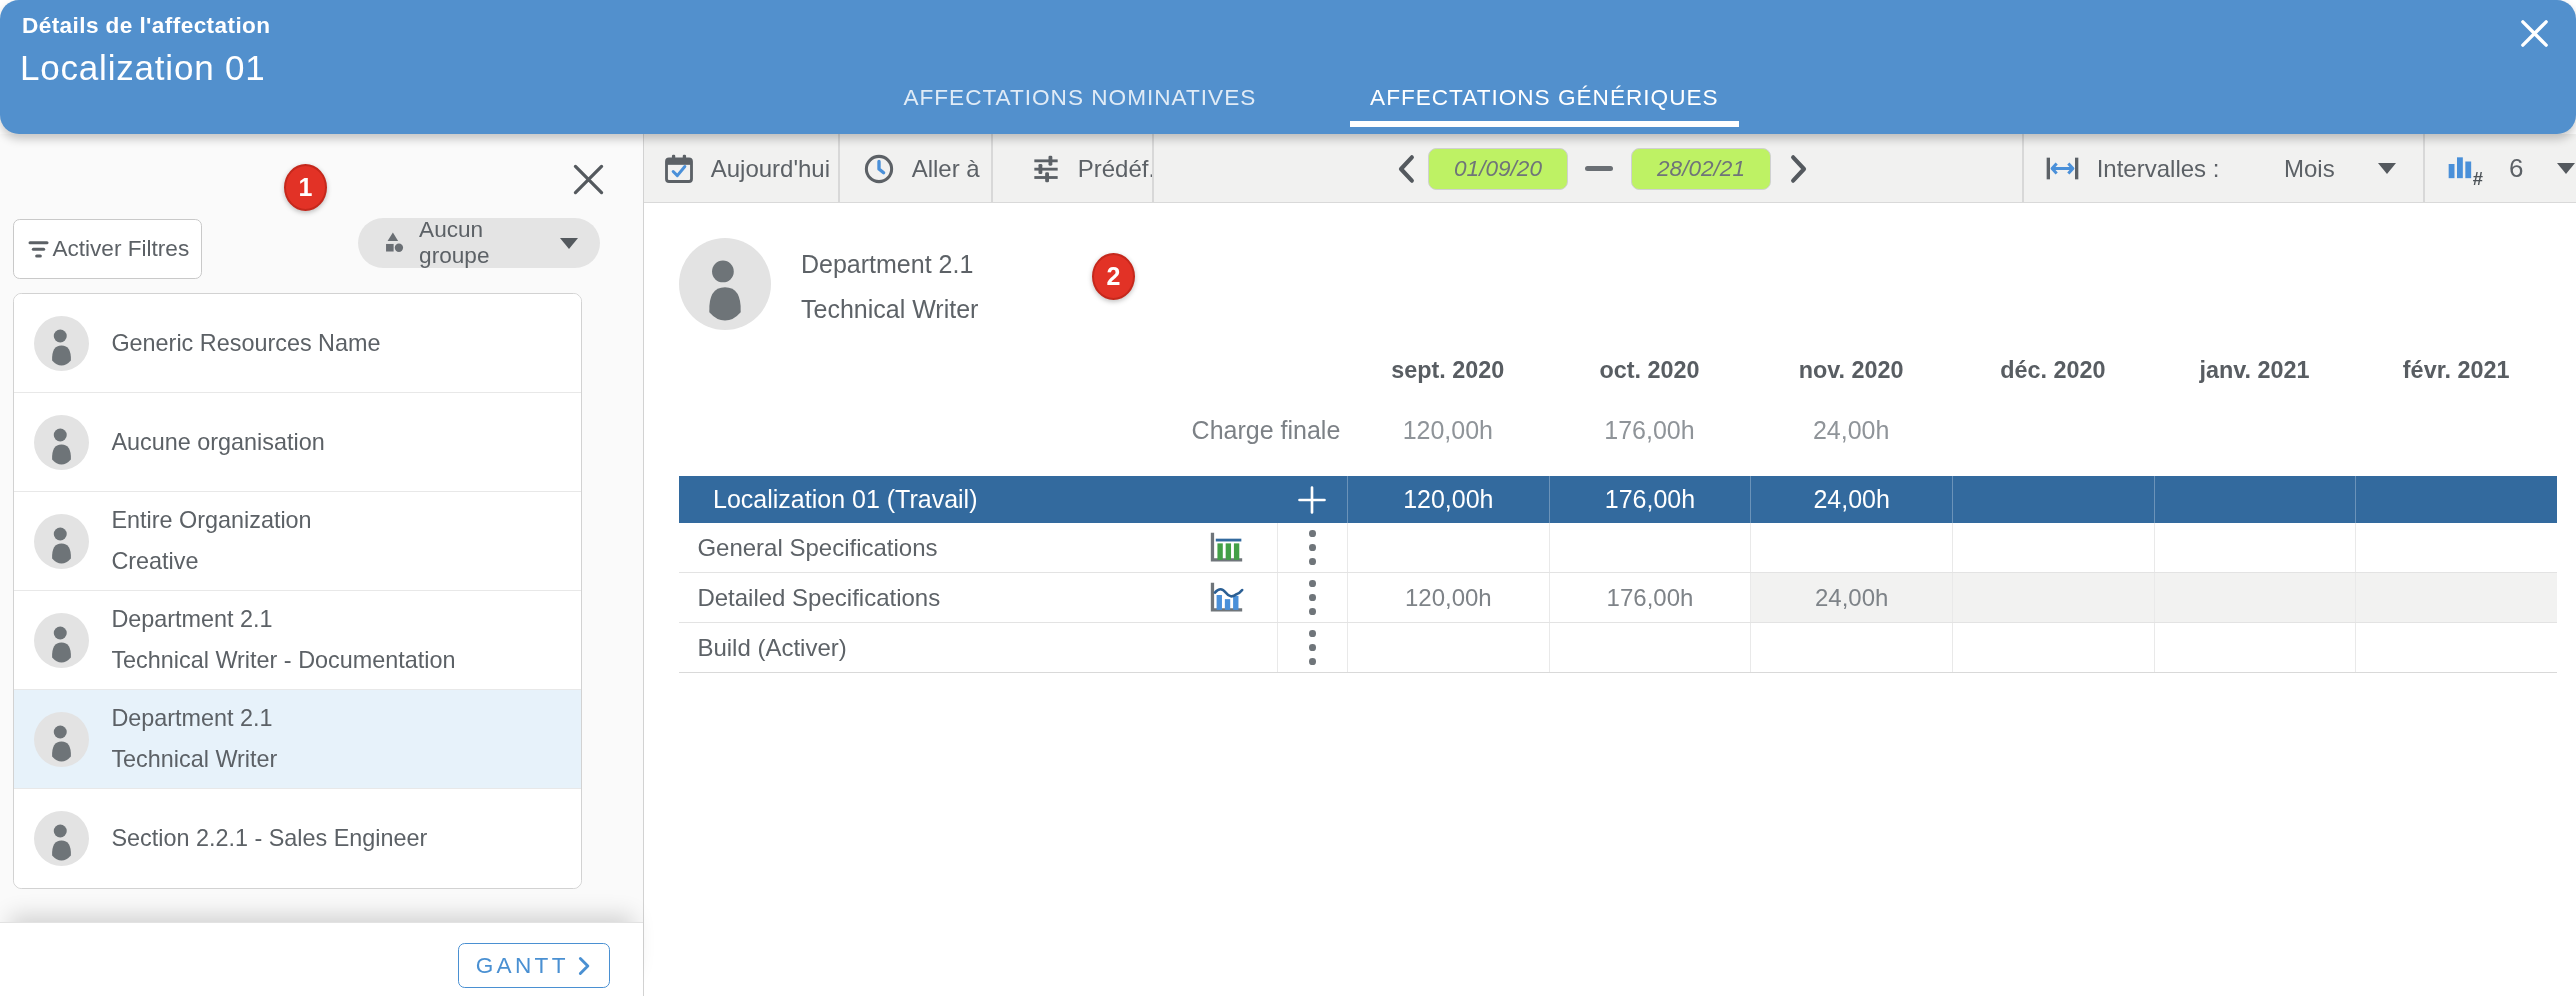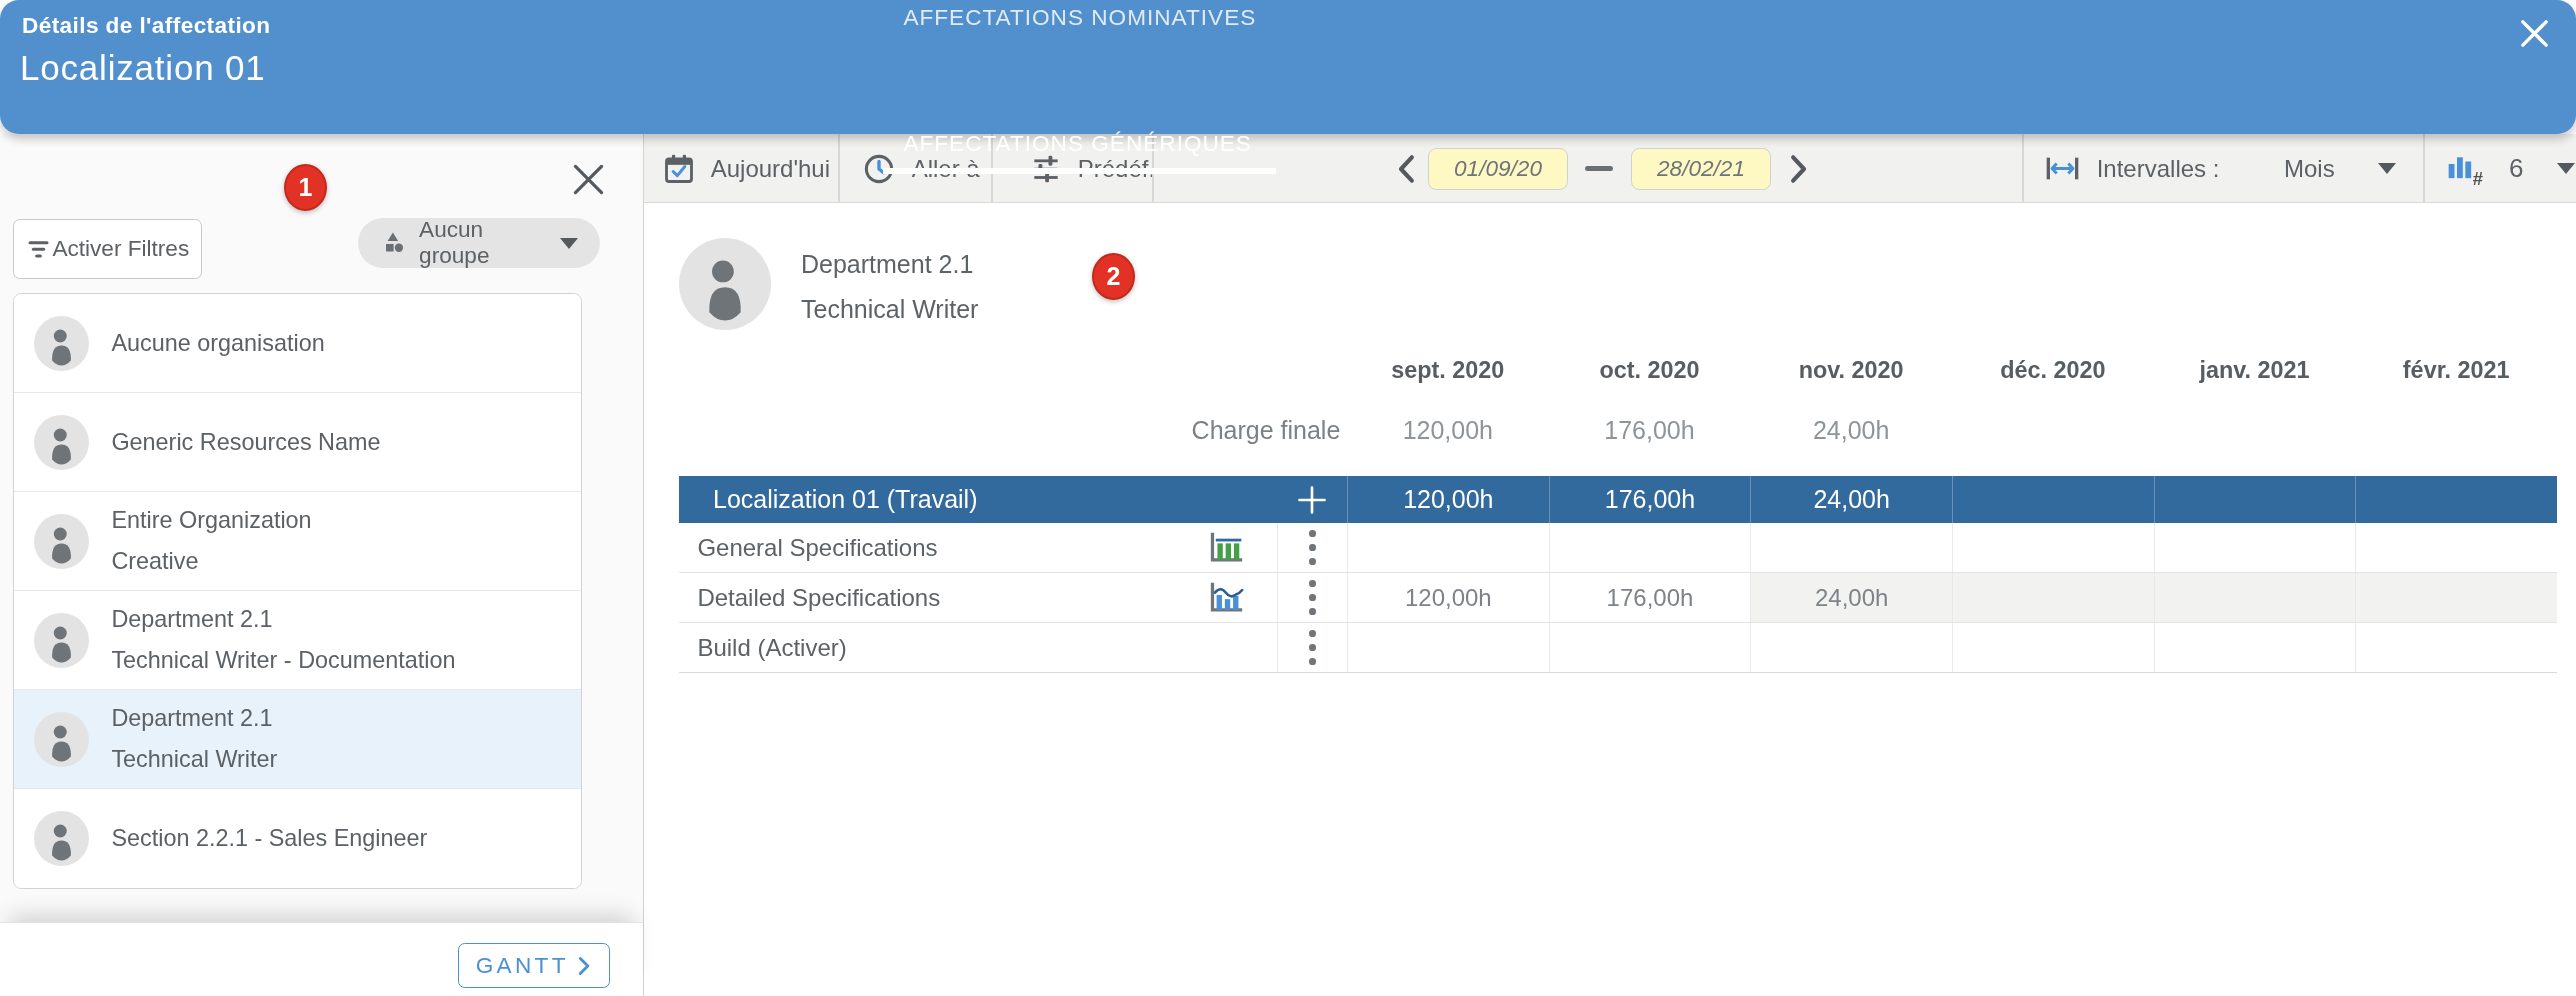--- a/index.html
+++ b/index.html
@@ -16,21 +16,21 @@
   *{box-sizing:border-box;margin:0;padding:0;}
   html,body{width:2576px;height:997px;overflow:hidden;}
   body{font-family:"Liberation Sans",sans-serif;background:#fff;position:relative;color:var(--txt);}
 
   
   .banner{position:absolute;top:0;left:0;right:0;height:134px;background:var(--banner);
           box-shadow:0 5px 10px rgba(0,0,0,.22);z-index:30;border-radius:19px;}
   .banner .kicker{position:absolute;left:22px;top:13.4px;font-size:22.6px;font-weight:bold;color:#fff;letter-spacing:0.4px;}
   .banner .title{position:absolute;left:20px;top:48px;font-size:35px;font-weight:400;color:#fff;letter-spacing:0.8px;}
   .banner-close{position:absolute;right:25px;top:16.7px;width:33px;height:33px;cursor:pointer;}
-  .tabs{position:absolute;left:885px;bottom:0;height:129px;display:flex;gap:77px;flex-direction:column;}
+  .tabs{position:absolute;left:885px;bottom:0;height:129px;display:flex;align-items:flex-end;gap:77px;}
   .tab{position:relative;padding:0 18.4px 23.4px;font-size:22.6px;letter-spacing:1px;color:rgba(255,255,255,.82);cursor:pointer;white-space:nowrap;}
   .tab.active{color:#fff;}
   .tab.active::after{content:"";position:absolute;left:-1.7px;right:-1.7px;bottom:6.7px;height:5.9px;background:#fff;}
 
   
   .sidebar{position:absolute;top:134px;left:0;bottom:0;width:644px;background:#fafafa;
            border-right:1.7px solid #d2d2d2;z-index:10;}
   .badge{width:43px;height:47px;border-radius:50%;background:var(--badge);border:2.5px solid var(--badge-ring);
          color:#fff;font-size:25px;font-weight:bold;display:flex;align-items:center;justify-content:center;
          box-shadow:0 1.7px 5px rgba(0,0,0,.25);}
@@ -57,21 +57,21 @@
   .gantt-btn{position:absolute;left:458px;top:20px;height:45px;padding:0 16.7px;border:1.7px solid #4a90d2;
              border-radius:6.7px;background:#fff;color:#4a90d2;font-size:22.6px;letter-spacing:3.3px;
              display:flex;align-items:center;gap:8.4px;cursor:pointer;}
 
   
   .toolbar{position:absolute;left:644px;top:134px;right:0;height:69px;background:var(--toolbar-bg);
            border-bottom:1.7px solid #d9d9d9;z-index:5;}
   .toolbar > *{position:absolute;}
   .tool-div{top:0;bottom:0;width:1.7px;background:#d8d8d8;}
   .tool-btn{display:flex;align-items:center;gap:16.7px;font-size:24px;color:#5c6166;cursor:pointer;height:69px;}
-  .date-input{top:14.2px;width:140px;height:42px;border:1.7px solid #cfd0d1;border-radius:8.4px;background:#fef9c3;
+  .date-input{top:14.2px;width:140px;height:42px;border:1.7px solid #cfd0d1;border-radius:8.4px;background:#bef264;
               text-align:center;font-family:"Liberation Sans",sans-serif;font-size:22.6px;font-style:italic;color:#6f7479;}
   .nav-chev{top:20px;width:22px;height:30px;cursor:pointer;}
   .dash{top:32px;width:28.4px;height:5px;background:#6a6f74;border-radius:2.5px;}
   .intervals{display:flex;align-items:center;gap:16.7px;height:69px;font-size:24px;color:#5c6166;cursor:pointer;}
   .iv-value{position:absolute;left:239px;white-space:nowrap;}
   .iv-caret{position:absolute;left:333px;}
   .chart-count{display:flex;align-items:center;gap:22px;height:69px;font-size:26px;color:#5c6166;cursor:pointer;}
 
   
   .main{position:absolute;left:644px;top:203px;right:0;bottom:0;background:#fff;}
@@ -146,31 +146,31 @@
   </div>
 
   <div class="res-list">
       <div class="res-item">
         <svg class="avatar" viewBox="0 0 44 44">
     <circle cx="22" cy="22" r="22" fill="#e3e3e3"></circle>
     <circle cx="21" cy="16" r="5.2" fill="#6e7478"></circle>
     <path d="M14.5 35.5 Q14 23.5 22 23.5 Q30 23.5 29.5 35.5 Q26 39.5 22 39.5 Q18 39.5 14.5 35.5 Z" fill="#6e7478"></path>
   </svg>
         <div class="res-texts">
+          <div class="l1">Generic Resources Name</div>
+        </div>
+      </div>
+      <div class="res-item">
+        <svg class="avatar" viewBox="0 0 44 44">
+    <circle cx="22" cy="22" r="22" fill="#e3e3e3"></circle>
+    <circle cx="21" cy="16" r="5.2" fill="#6e7478"></circle>
+    <path d="M14.5 35.5 Q14 23.5 22 23.5 Q30 23.5 29.5 35.5 Q26 39.5 22 39.5 Q18 39.5 14.5 35.5 Z" fill="#6e7478"></path>
+  </svg>
+        <div class="res-texts">
           <div class="l1">Aucune organisation</div>
-        </div>
-      </div>
-      <div class="res-item">
-        <svg class="avatar" viewBox="0 0 44 44">
-    <circle cx="22" cy="22" r="22" fill="#e3e3e3"></circle>
-    <circle cx="21" cy="16" r="5.2" fill="#6e7478"></circle>
-    <path d="M14.5 35.5 Q14 23.5 22 23.5 Q30 23.5 29.5 35.5 Q26 39.5 22 39.5 Q18 39.5 14.5 35.5 Z" fill="#6e7478"></path>
-  </svg>
-        <div class="res-texts">
-          <div class="l1">Generic Resources Name</div>
         </div>
       </div>
       <div class="res-item">
         <svg class="avatar" viewBox="0 0 44 44">
     <circle cx="22" cy="22" r="22" fill="#e3e3e3"></circle>
     <circle cx="21" cy="16" r="5.2" fill="#6e7478"></circle>
     <path d="M14.5 35.5 Q14 23.5 22 23.5 Q30 23.5 29.5 35.5 Q26 39.5 22 39.5 Q18 39.5 14.5 35.5 Z" fill="#6e7478"></path>
   </svg>
         <div class="res-texts">
           <div class="l1">Entire Organization</div>

